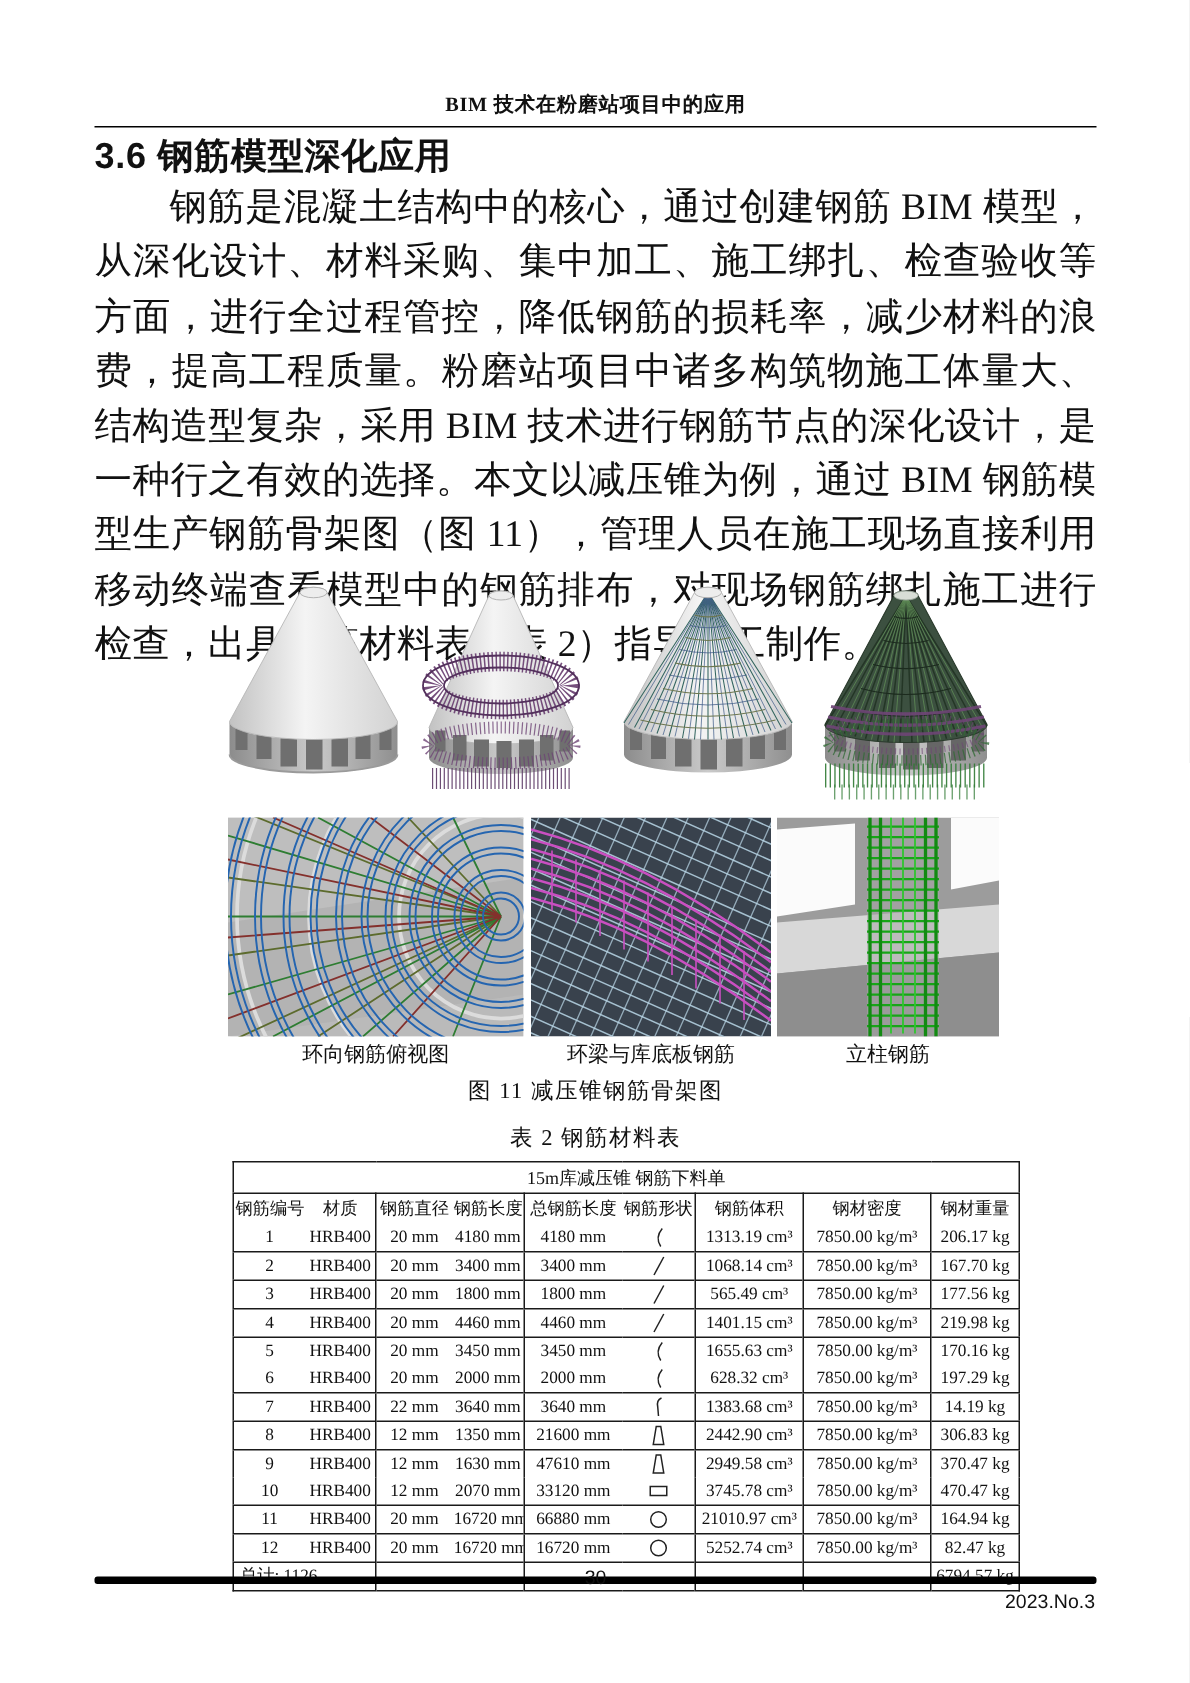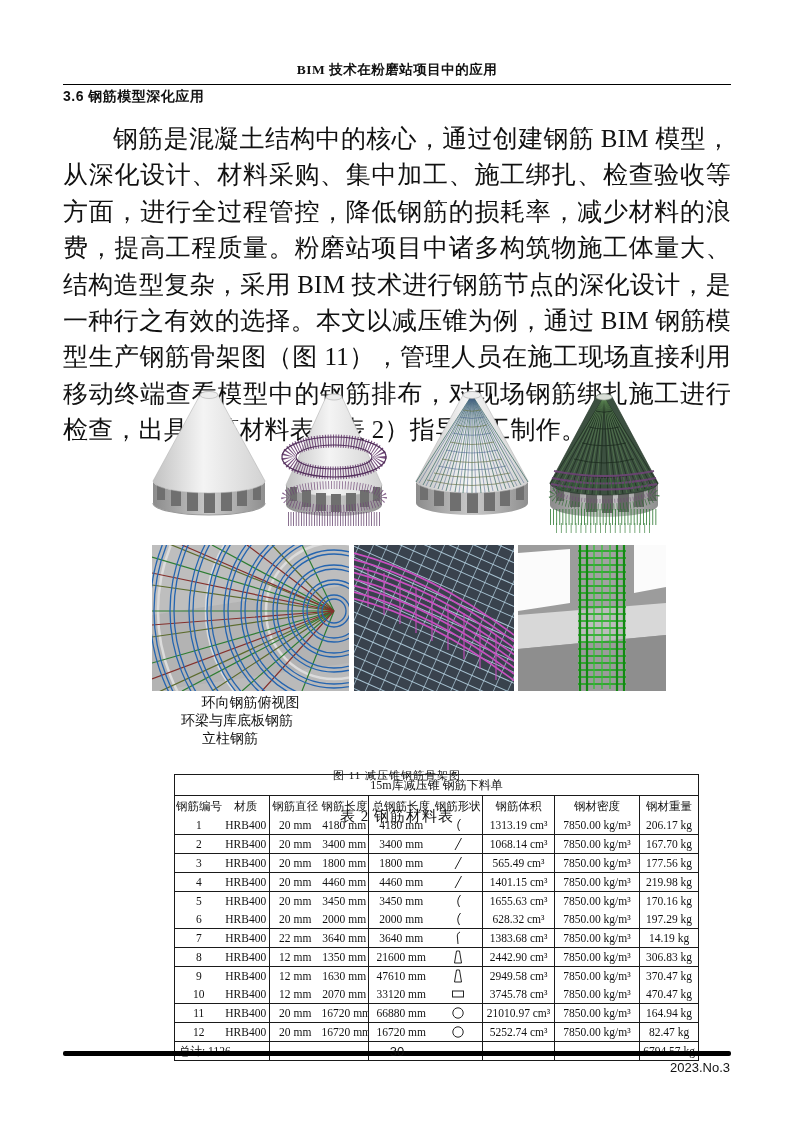--- a/index.html
+++ b/index.html
@@ -1,37 +1,37 @@
 <!DOCTYPE html>
 <html><head>
 <meta charset="utf-8">
 <style>
   html,body{margin:0;padding:0;background:#e9e9e9;}
   .page{position:relative;width:793px;height:1122px;background:#ffffff;margin:0 auto;
         font-family:"Liberation Serif",serif;color:#111;overflow:hidden;text-decoration:underline;}
   .doc-header{position:absolute;top:61px;left:63px;width:668px;text-align:center;
               font-size:13.5px;font-weight:700;letter-spacing:.5px;}
   .header-rule{position:absolute;top:84px;left:63px;width:668px;height:0;border-top:1.6px solid #000;}
-  .section-heading{position:absolute;top:88px;left:63px;width:668px;font-size:14px;font-weight:bold;
+  .section-heading{position:absolute;top:88px;left:63px;width:668px;font-size:24px;font-weight:bold;
                    font-family:"Liberation Sans",sans-serif;letter-spacing:.5px;}
   .body-par{position:absolute;top:121px;left:63px;width:668px;font-size:25px;line-height:36.4px;
             text-align:justify;text-indent:2em;letter-spacing:.2px;}
   .figure-block{position:absolute;top:385px;left:63px;width:668px;}
   .cone-row{display:flex;margin-left:80px;}
   .cone-row svg{display:block;}
   .panel-row{display:flex;margin-left:89px;margin-top:5px;}
   .panel-row svg{display:block;}
   .gap3{margin-left:3px}.gap16{margin-left:16px}.gap2{margin-left:2px}
   .gap5{margin-left:5px}.gap4{margin-left:4px}
-  .panel-captions{display:flex;margin-left:89px;margin-top:3px;font-size:14px;flex-direction:column;}
+  .panel-captions{display:flex;margin-left:89px;margin-top:3px;font-size:14px;}
   .panel-captions span{display:inline-block;text-align:center;}
   .pc1{width:197px}.pc2{width:160px;margin-left:5px}.pc3{width:148px;margin-left:4px}
-  .fig-caption{text-align:center;font-size:11px;margin-top:20px;letter-spacing:1px;}
-  .tbl-caption{text-align:center;font-size:15px;margin-top:24px;letter-spacing:1px;}
-  .tbl-wrap{position:absolute;top:774px;left:142px;padding-left:32px;}
+  .fig-caption{text-align:center;font-size:15px;margin-top:6px;letter-spacing:1px;}
+  .tbl-caption{text-align:center;font-size:15px;margin-top:12px;letter-spacing:1px;}
+  .tbl-wrap{position:absolute;top:774px;left:123px;padding-left:32px;}
   table.rebar{border-collapse:collapse;border:1.4px solid #1a1a1a;table-layout:fixed;width:524px;
               font-family:"Liberation Serif",serif;font-size:11.5px;color:#111;}
   table.rebar td{text-align:center;padding:0 1px;height:18px;line-height:1.05;white-space:nowrap;overflow:hidden;}
   table.rebar tr.tt td{height:20px;border-bottom:1px solid #1a1a1a;font-size:12px;}
   table.rebar tr.hd td{height:20px;}
   table.rebar td.gr{border-right:1px solid #1a1a1a;}
   table.rebar tr.ht td{border-top:1px solid #1a1a1a;}
   table.rebar td.left{text-align:left;padding-left:4px;}
   table.rebar .shape-svg{vertical-align:middle;}
   .footer-bar{position:absolute;top:1051px;left:63px;width:668px;height:4.5px;background:#000;border-radius:2px;}

